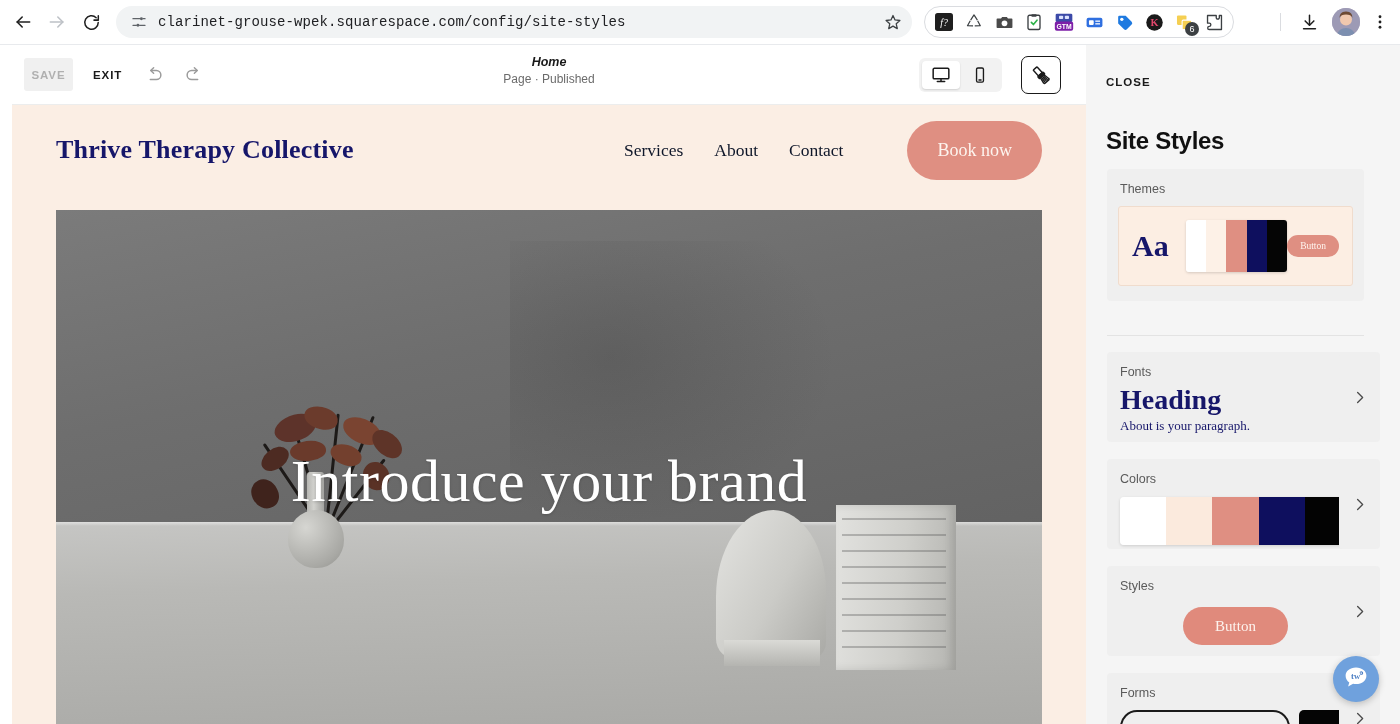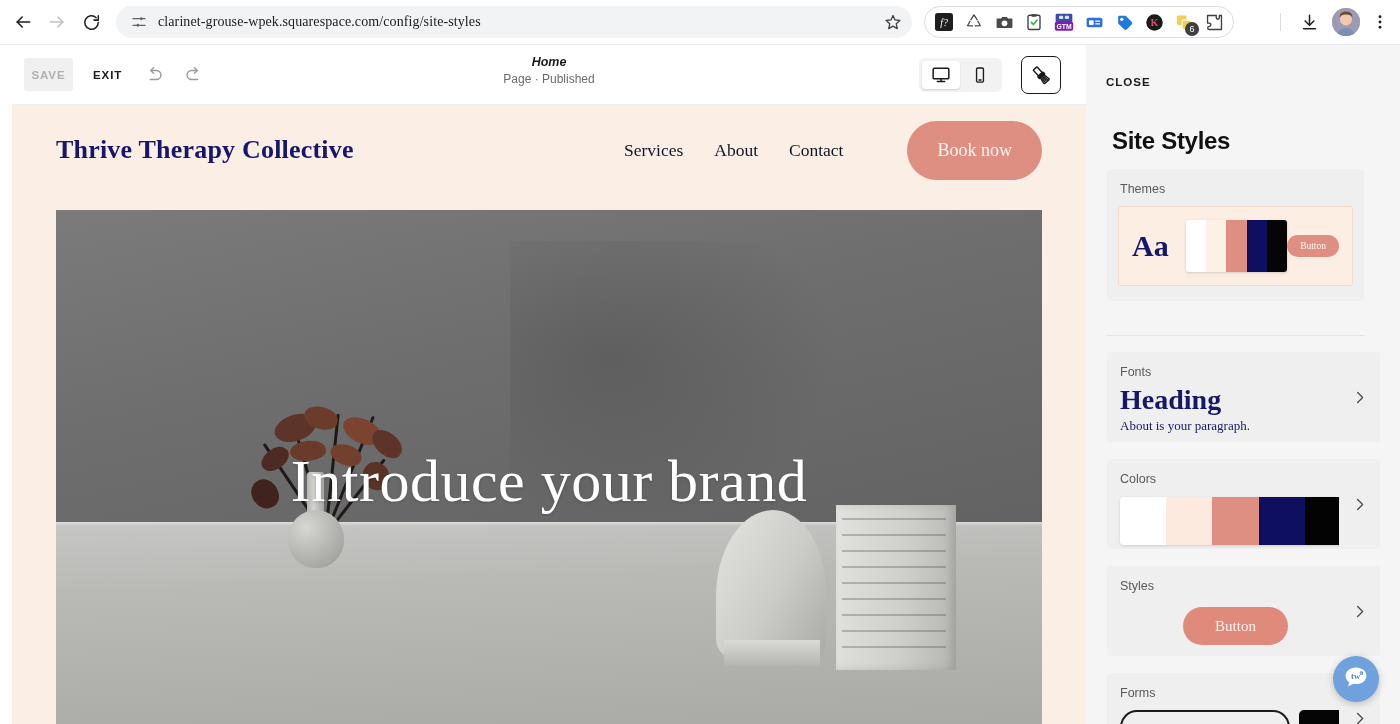--- a/index.html
+++ b/index.html
@@ -41,21 +41,21 @@
   .omnibox .site-ctl {
     width: 22px; height: 22px; border-radius: 50%;
     display: flex; align-items: center; justify-content: center;
     margin-right: 8px; flex: 0 0 auto; cursor: pointer;
   }
   .omnibox .url {
     font-size: 14px; color: #202124;
     letter-spacing: .1px;
     white-space: nowrap; overflow: hidden;
     flex: 1 1 auto;
-    font-family: Liberation Serif, serif;
+    font-family: Liberation Mono, monospace;
   }
   .star-btn {
     position: absolute; right: 6px; top: 3px;
     width: 26px; height: 26px; border-radius: 50%;
     display: flex; align-items: center; justify-content: center;
     cursor: pointer;
   }
 
   .ext-pill {
     margin-left: 12px;
@@ -242,21 +242,21 @@
     overflow: hidden;
   }
   .panel-close {
     position: absolute; left: 20px; top: 31px;
     background: none; border: none;
     font-size: 11.5px; font-weight: bold; letter-spacing: 1px;
     color: #1a1a1a; cursor: pointer;
     font-family: "Liberation Sans", sans-serif;
   }
   .panel-title {
-    position: absolute; left: 26px; top: 82px;
+    position: absolute; left: 20px; top: 82px;
     font-size: 24px; font-weight: bold; color: #111;
     letter-spacing: -.3px;
   }
 
   .section {
     position: absolute; left: 21px;
     width: 257px;
     background: #efefef;
     border-radius: 4px;
   }

